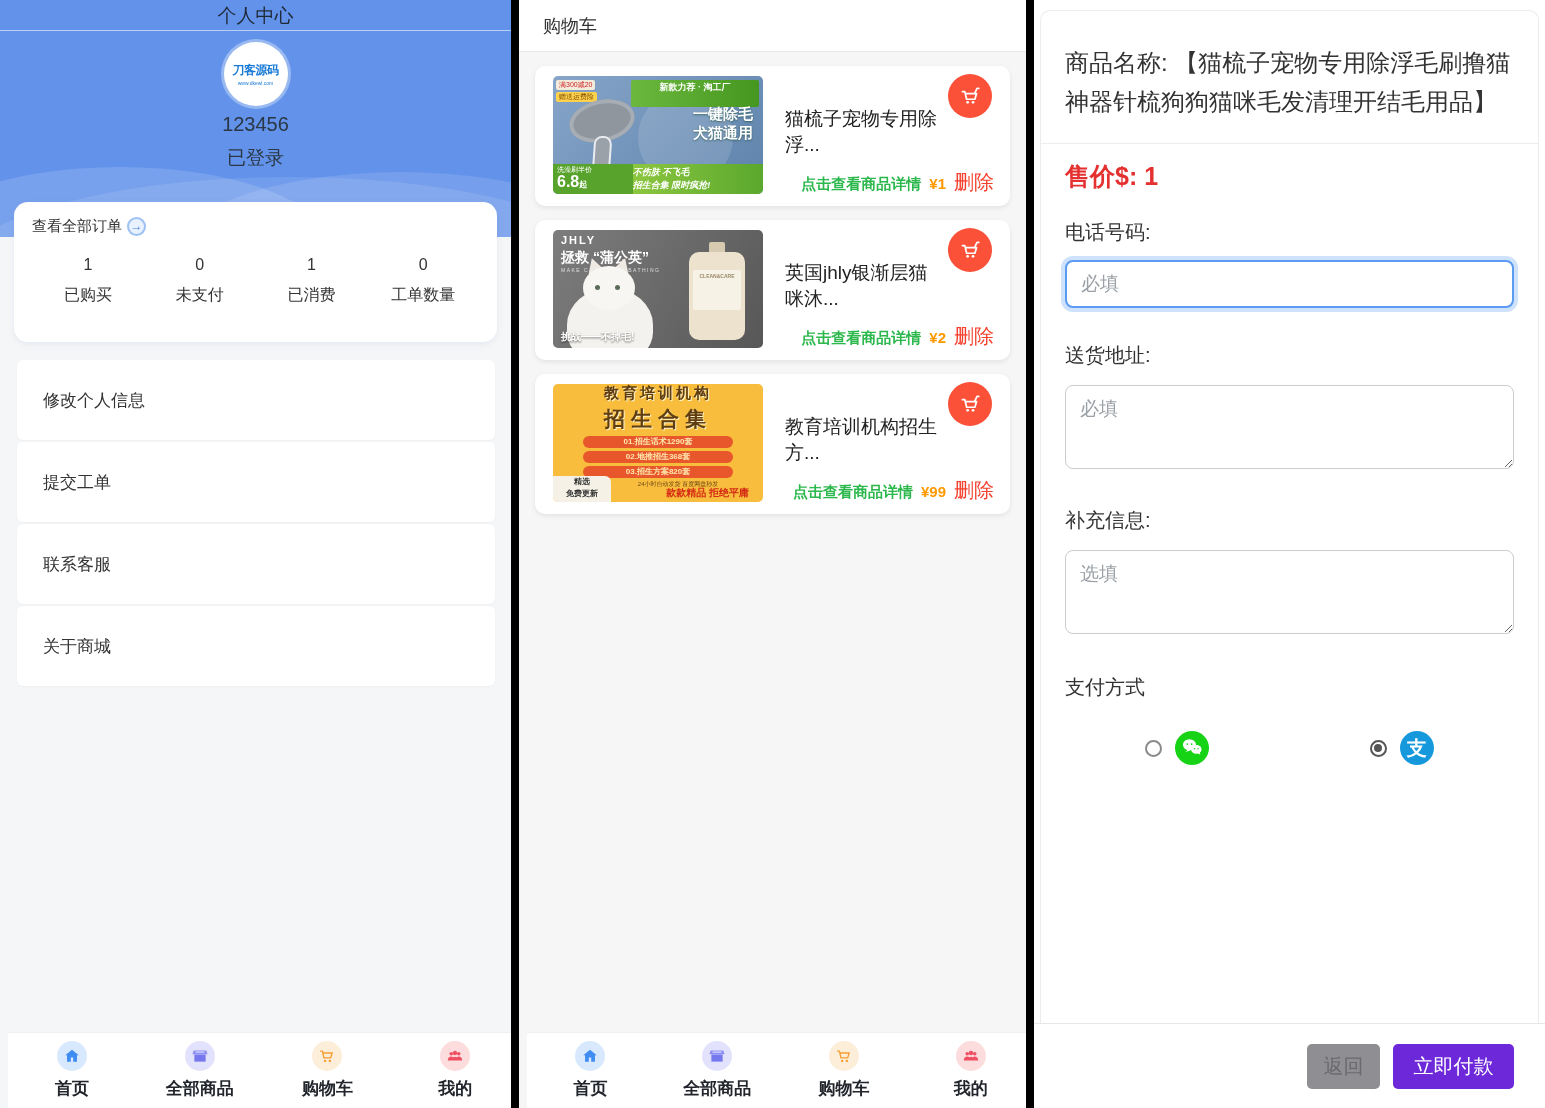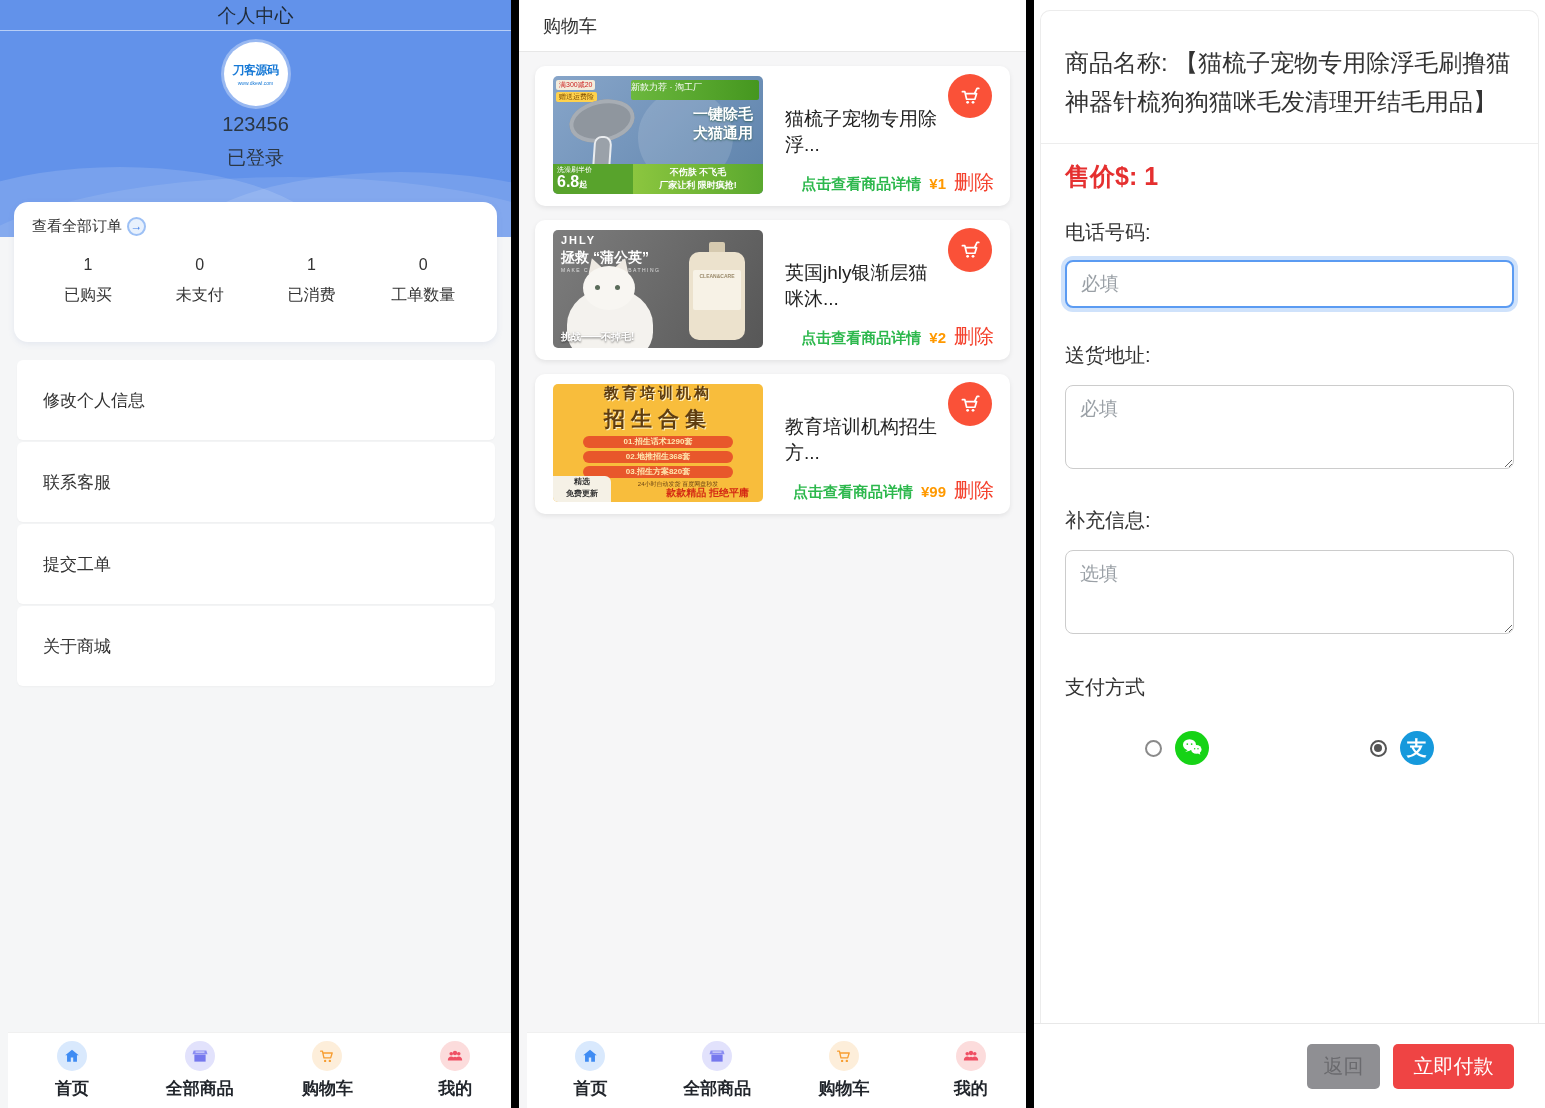--- a/index.html
+++ b/index.html
@@ -48,33 +48,33 @@
   .cart-title { position:absolute; left:250px; top:40px; right:70px; font-size:19px; color:#222; }
   .cart-bottom { position:absolute; right:16px; bottom:10px; display:flex; align-items:baseline; gap:8px; }
   .link-detail { color:#2db84d; font-size:15px; font-weight:bold; cursor:pointer; }
   .price-tag { color:#ff9900; font-size:15px; font-weight:bold; }
   .delete-link { color:#f4402c; font-size:20px; cursor:pointer; }
   .cart-badge { position:absolute; right:18px; top:8px; width:44px; height:44px; border-radius:50%; background:#fa5138; display:flex; align-items:center; justify-content:center; }
 
   
   .img-brush { background:linear-gradient(135deg,#87a5c9,#5d82ab); position:relative; }
   .img-brush .circle { position:absolute; width:95px; height:95px; border-radius:50%; background:rgba(255,255,255,.13); right:30px; top:14px; }
-  .img-brush .topbanner { position:absolute; top:4px; right:4px; width:128px; height:20px; background:linear-gradient(90deg,#6cb83e,#45971f); color:#fff; font-size:9px; line-height:15px; text-align:left; border-radius:2px; font-weight:normal; }
+  .img-brush .topbanner { position:absolute; top:4px; right:4px; width:128px; height:27px; background:linear-gradient(90deg,#6cb83e,#45971f); color:#fff; font-size:9px; line-height:15px; text-align:center; border-radius:2px; font-weight:bold; }
   .img-brush .bdg { position:absolute; left:3px; font-size:7px; line-height:10px; padding:0 3px; border-radius:2px; }
   .img-brush .bdg1 { top:4px; background:#f3ecdc; color:#c22; }
   .img-brush .bdg2 { top:16px; background:#ffd24d; color:#7a4a00; }
   .img-brush .main { position:absolute; right:10px; top:28px; text-align:center; color:#fff; font-weight:bold; font-size:15px; line-height:19px; text-shadow:0 1px 2px rgba(0,60,20,.5); }
   .brush-head { position:absolute; left:16px; top:24px; width:66px; height:42px; border-radius:50%; background:#8f969e; transform:rotate(-12deg); box-shadow:inset 0 0 0 4px #a7adb4; }
   .brush-handle { position:absolute; left:40px; top:60px; width:18px; height:40px; border-radius:8px; background:#9aa1a9; transform:rotate(4deg); border:2px solid #e9ecef; }
   .img-brush .strip { position:absolute; left:0; bottom:0; width:100%; height:30px; display:flex; }
   .img-brush .strip .pricebox { width:38%; background:#58a32c; color:#fff; padding:2px 4px; }
   .img-brush .strip .pricebox .note { font-size:7px; line-height:7px; }
   .img-brush .strip .pricebox .big { font-size:16px; font-weight:bold; line-height:18px; }
   .img-brush .strip .pricebox .big span { font-size:8px; }
-  .img-brush .strip .txts { flex:1; background:linear-gradient(90deg,#8cc63f,#5aa82e); color:#fff; font-weight:bold; font-size:9px; text-align:center; padding-top:2px; }
+  .img-brush .strip .txts { flex:1; background:linear-gradient(90deg,#8cc63f,#5aa82e); color:#fff; font-weight:bold; font-size:9px; padding-top:2px;font-style:italic; }
   .img-brush .strip .txts div { line-height:13px; }
 
   
   .img-cat { background:linear-gradient(120deg,#7d7d7d,#575757); position:relative; color:#fff; }
   .img-cat .brand { position:absolute; left:8px; top:4px; font-size:11px; font-weight:bold; letter-spacing:2px; }
   .img-cat .headline { position:absolute; left:8px; top:19px; font-size:14px; font-weight:bold; }
   .img-cat .subline { position:absolute; left:8px; top:37px; font-size:5px; letter-spacing:1.5px; color:rgba(255,255,255,.75); }
   .img-cat .catbody { position:absolute; left:14px; bottom:-14px; width:86px; height:74px; background:#f4f2ee; border-radius:50% 50% 40% 40%; }
   .img-cat .cathead { position:absolute; left:30px; bottom:38px; width:52px; height:44px; background:#f8f6f2; border-radius:50%; }
   .img-cat .ear { position:absolute; width:0; height:0; border-left:8px solid transparent; border-right:8px solid transparent; border-bottom:14px solid #eee9e2; bottom:76px; }
@@ -110,21 +110,21 @@
   .pay-row { display:flex; margin-top:30px; }
   .pay-opt { flex:1; display:flex; align-items:center; justify-content:center; gap:13px; cursor:pointer; }
   .radio { width:17px; height:17px; border-radius:50%; border:2px solid #8a8a8a; background:#fff; position:relative; }
   .radio.checked { border-color:#555; }
   .radio.checked::after { content:""; position:absolute; left:2.5px; top:2.5px; width:8px; height:8px; border-radius:50%; background:#555; }
   .pay-icon { width:34px; height:34px; border-radius:50%; display:flex; align-items:center; justify-content:center; }
   .pay-icon.wechat { background:#16d316; }
   .pay-icon.alipay { background:#1699dc; color:#fff; font-size:20px; font-weight:bold; }
   .order-footer { height:85px; border-top:1px solid #e8e8e8; background:#fff; display:flex; align-items:center; justify-content:flex-end; gap:13px; padding-right:31px; }
   .btn-back { width:73px; height:45px; background:#8f8f93; border:none; border-radius:5px; color:#6a6a6e; font-size:20px; cursor:pointer; font-family:"Liberation Sans", sans-serif; }
-  .btn-pay { width:121px; height:45px; background:#ef4444; border:none; border-radius:5px; color:#fff; font-size:20px; cursor:pointer; font-family:"Liberation Sans", sans-serif; }
+  .btn-pay { width:121px; height:45px; background:#6d28d9; border:none; border-radius:5px; color:#fff; font-size:20px; cursor:pointer; font-family:"Liberation Sans", sans-serif; }
 </style>
 </head>
 <body>
 
 <div class="app">
 
   <div class="panel-left">
     <div class="hero">
       <div class="hero-header">个人中心</div>
       <div class="wave w3"></div>
@@ -158,22 +158,22 @@
         </div>
         <div class="stat">
           <div class="num">0</div>
           <div class="lbl">工单数量</div>
         </div>
       </div>
     </div>
 
     <div class="menu-list">
       <div class="menu-item">修改个人信息</div>
+      <div class="menu-item">提交工单</div>
       <div class="menu-item">联系客服</div>
-      <div class="menu-item">提交工单</div>
       <div class="menu-item">关于商城</div>
     </div>
 
     <div class="bottom-nav">
       <div class="nav-item">
         <span class="nav-circle c-home">
           <svg width="18" height="18" viewBox="0 0 24 24">
               <path d="M12 3.5 3 11h2.4v8.5h5v-5.5h3.2v5.5h5V11H21z" fill="#3f8cf3"></path>
             </svg>
         </span>
@@ -232,21 +232,21 @@
           <div>一键除毛</div>
           <div>犬猫通用</div>
         </div>
         <div class="strip">
           <div class="pricebox">
             <div class="note">洗澡刷半价</div>
             <div class="big"><span style="font-size:16px;">6.8</span><span>起</span></div>
           </div>
           <div class="txts">
             <div>不伤肤 不飞毛</div>
-            <div>厂家让利 限时疯抢!</div>
+            <div>招生合集 限时疯抢!</div>
           </div>
         </div>
       </div>
       <div class="cart-badge">
         <svg width="26" height="26" viewBox="0 0 24 24">
             <g fill="none" stroke="#fff" stroke-width="1.6" stroke-linecap="round" stroke-linejoin="round">
               <path d="M5 8h2.2l1.7 7h7.6l1.6-5.3H8"></path>
               <path d="M16.2 9.7 18.5 5h1.6"></path>
             </g>
             <circle cx="9.8" cy="17.8" r="1.3" fill="#fff"></circle>

